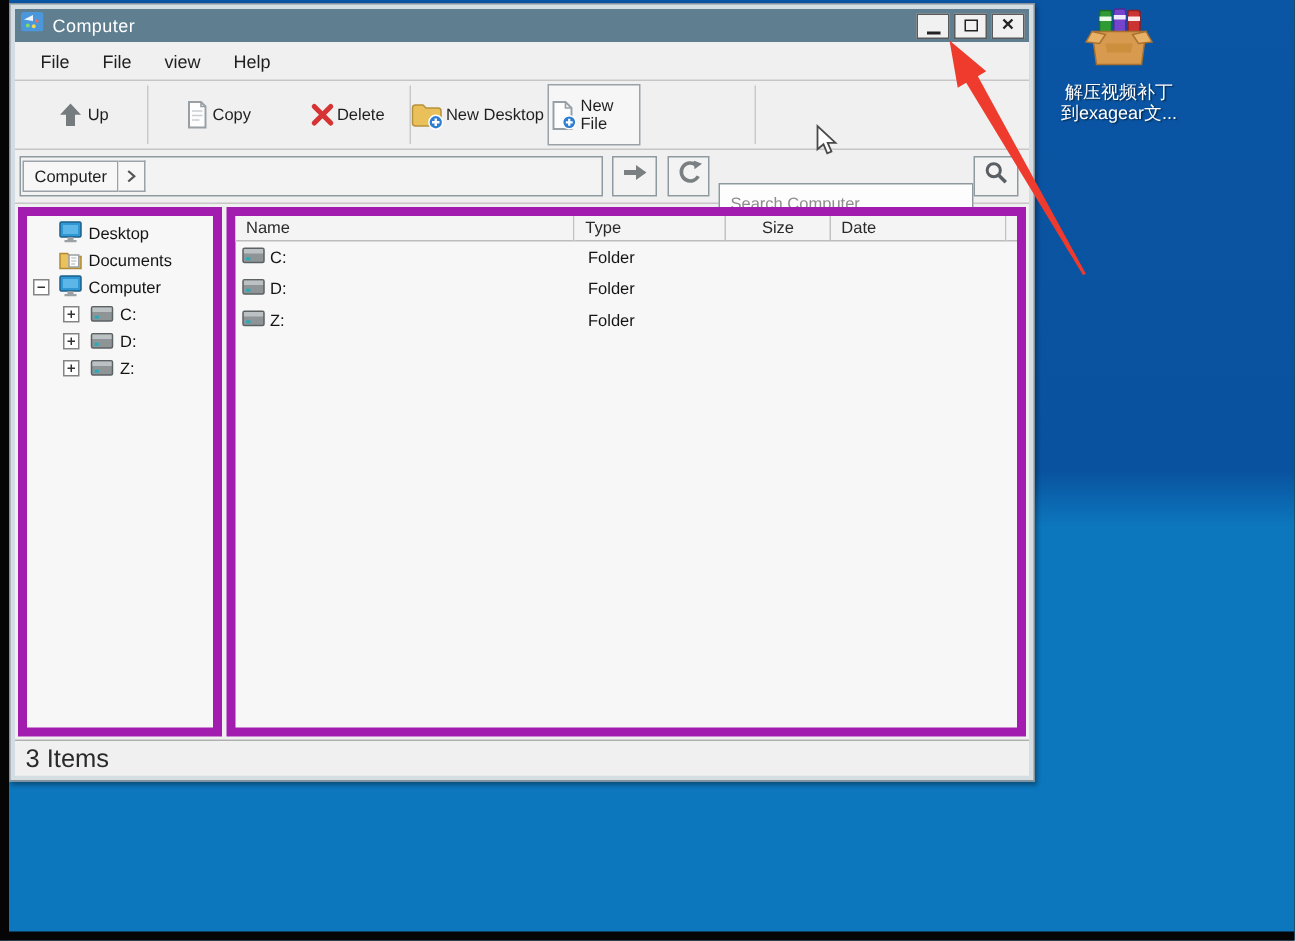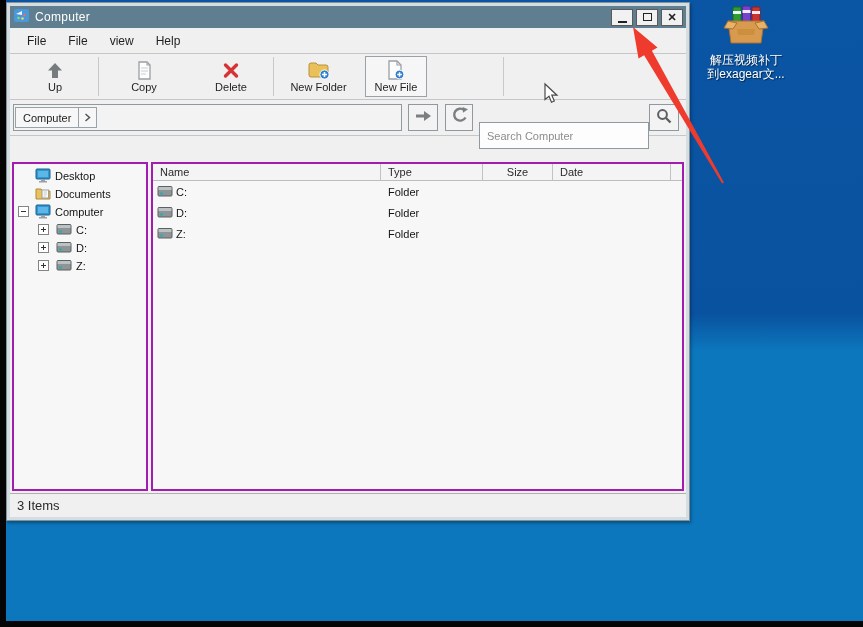--- a/index.html
+++ b/index.html
@@ -27,21 +27,21 @@
   .winbtn { width:22px; height:17px; background:#f1f1f1; border:1px solid #5a5a5a; margin-left:3px;
     display:flex; align-items:center; justify-content:center; cursor:default; }
   .g-min { width:9px; height:2px; background:#222; margin-top:9px; }
   .g-max { width:9px; height:8px; border:1.5px solid #222; }
   .g-close { font-size:11px; font-weight:bold; color:#222; line-height:1; }
 
   .menubar { height:26px; border-bottom:1px solid #c6c6c6; display:flex; align-items:center; padding-left:6px; flex:none; }
   .menu-item { font-size:12px; color:#1f1f1f; padding:3px 11px; }
 
   .toolbar { height:46px; border-bottom:1px solid #c6c6c6; display:flex; align-items:stretch; padding-left:2px; flex:none; }
-  .tbtn { display:flex; flex-direction:column; align-items:center; justify-content:center; gap:1px;
+  .tbtn { display:flex; flex-direction:row; align-items:center; justify-content:center; gap:1px;
     font-size:11px; color:#1f1f1f; }
   .tbtn svg { display:block; }
   .tsep { width:1px; background:#c9c9c9; margin:3px 0; }
   .tbtn.hovered { border:1px solid #9aa2a8; background:#f6f6f6; margin:2px; }
 
   .addressrow { height:36px; border-bottom:1px solid #c6c6c6; display:flex; align-items:center; padding:0 3px; flex:none; }
   .breadcrumb-bar { width:389px; height:27px; border:1px solid #8f9aa0; background:#f3f3f3;
     display:flex; align-items:center; padding:1px; }
   .crumb-btn { height:21px; border:1px solid #9aa2a8; background:#f7f7f7; font-size:11px; color:#222;
     padding:0 7px; display:flex; align-items:center; }
@@ -50,21 +50,21 @@
   .path-area { flex:1; height:21px; }
   .icon-btn { width:30px; height:27px; border:1px solid #8f9aa0; background:#f3f3f3;
     display:flex; align-items:center; justify-content:center; }
   .sp6 { width:6px; } .sp7 { width:7px; }
   .icon-btn.refresh { width:28px; }
   .search-input { width:170px; height:27px; border:1px solid #8f9aa0; background:#fdfdfd;
     font-family:"Liberation Sans",sans-serif; font-size:11px; color:#333; padding:0 7px; outline:none;margin-top:36px; }
   .search-input::placeholder { color:#8d8d8d; }
 
   .main { position:relative; flex:1; }
-  .panel { position:absolute; top:2px; bottom:2px; border:2px solid #a21caf; background:#f7f7f7;margin-top:24px; }
+  .panel { position:absolute; top:2px; bottom:2px; border:6px solid #a21caf; background:#f7f7f7; }
   .tree-panel { left:2px; width:136px; }
   .list-panel { left:141px; right:2px; display:flex; flex-direction:column; }
 
   .tree { padding-top:3px; }
   .trow { position:relative; display:flex; align-items:center; height:18px; font-size:11px; color:#141414; }
   .trow .ticon { margin-right:4px; flex:none; }
   .trow.lvl0 { padding-left:21px; }
   .trow.lvl1 { padding-left:42px; }
   .texp { position:absolute; width:11px; height:11px; background:#fff; border:1px solid #848484; top:3px; }
   .trow.lvl0 .texp { left:4px; }
@@ -78,21 +78,21 @@
   .hc-name { width:228px; } .hc-type { width:102px; } .hc-size { width:70px; text-align:center; padding-left:0; }
   .hc-date { width:118px; } .hc-fill { flex:1; border-right:none; }
   .list-body { flex:1; }
   .lrow { display:flex; align-items:center; height:21px; font-size:11px; color:#141414; }
   .lc-name { width:228px; display:flex; align-items:center; padding-left:4px; }
   .lc-name .licon { margin-right:3px; }
   .lc-type { width:102px; padding-left:7px; }
   .lc-size { width:70px; } .lc-date { width:118px; }
 
   .statusbar { height:24px; border-top:1px solid #b0b0b0; background:#f0f0f0; display:flex;
-    align-items:center; padding-left:7px; font-size:13px; color:#2a2a2a; flex:none; }
+    align-items:center; padding-left:7px; font-size:17px; color:#2a2a2a; flex:none; }
 
   .overlay { position:absolute; left:0; top:0; width:863px; height:627px; z-index:60; pointer-events:none; }
 </style>
 </head>
 <body>
 
 <div class="screen">
   <div class="edge-left"></div>
   <div class="edge-bottom"></div>
 
@@ -178,21 +178,21 @@
         </div>
         <div class="tsep"></div>
         <div class="tbtn" style="width:89px">
           <span>
             <svg width="22" height="20" viewBox="0 0 22 20">
               <path d="M1,5 q0,-2 2,-2 h5 l2,2 h8 q2,0 2,2 v8 q0,2 -2,2 h-15 q-2,0 -2,-2 z" fill="#e9c05a" stroke="#b8923a"></path>
               <circle cx="16.5" cy="14.5" r="4.6" fill="#2f7fd1" stroke="#fff"></circle>
               <path d="M16.5,12 v5 M14,14.5 h5" stroke="#fff" stroke-width="1.6"></path>
             </svg>
           </span>
-          <span>New Folder</span>
+          <span>New Desktop</span>
         </div>
         <div class="tbtn hovered" style="width:62px">
           <span>
             <svg width="20" height="20" viewBox="0 0 20 20">
               <path d="M3,1 h8 l4,4 v14 h-12 z" fill="#fdfdfd" stroke="#98a0a6" stroke-width="1.3"></path>
               <path d="M11,1 v4 h4" fill="none" stroke="#98a0a6" stroke-width="1.1"></path>
               <circle cx="13.5" cy="14.5" r="4.4" fill="#2f7fd1" stroke="#fff"></circle>
               <path d="M13.5,12.2 v4.6 M11.2,14.5 h4.6" stroke="#fff" stroke-width="1.5"></path>
             </svg>
           </span>

